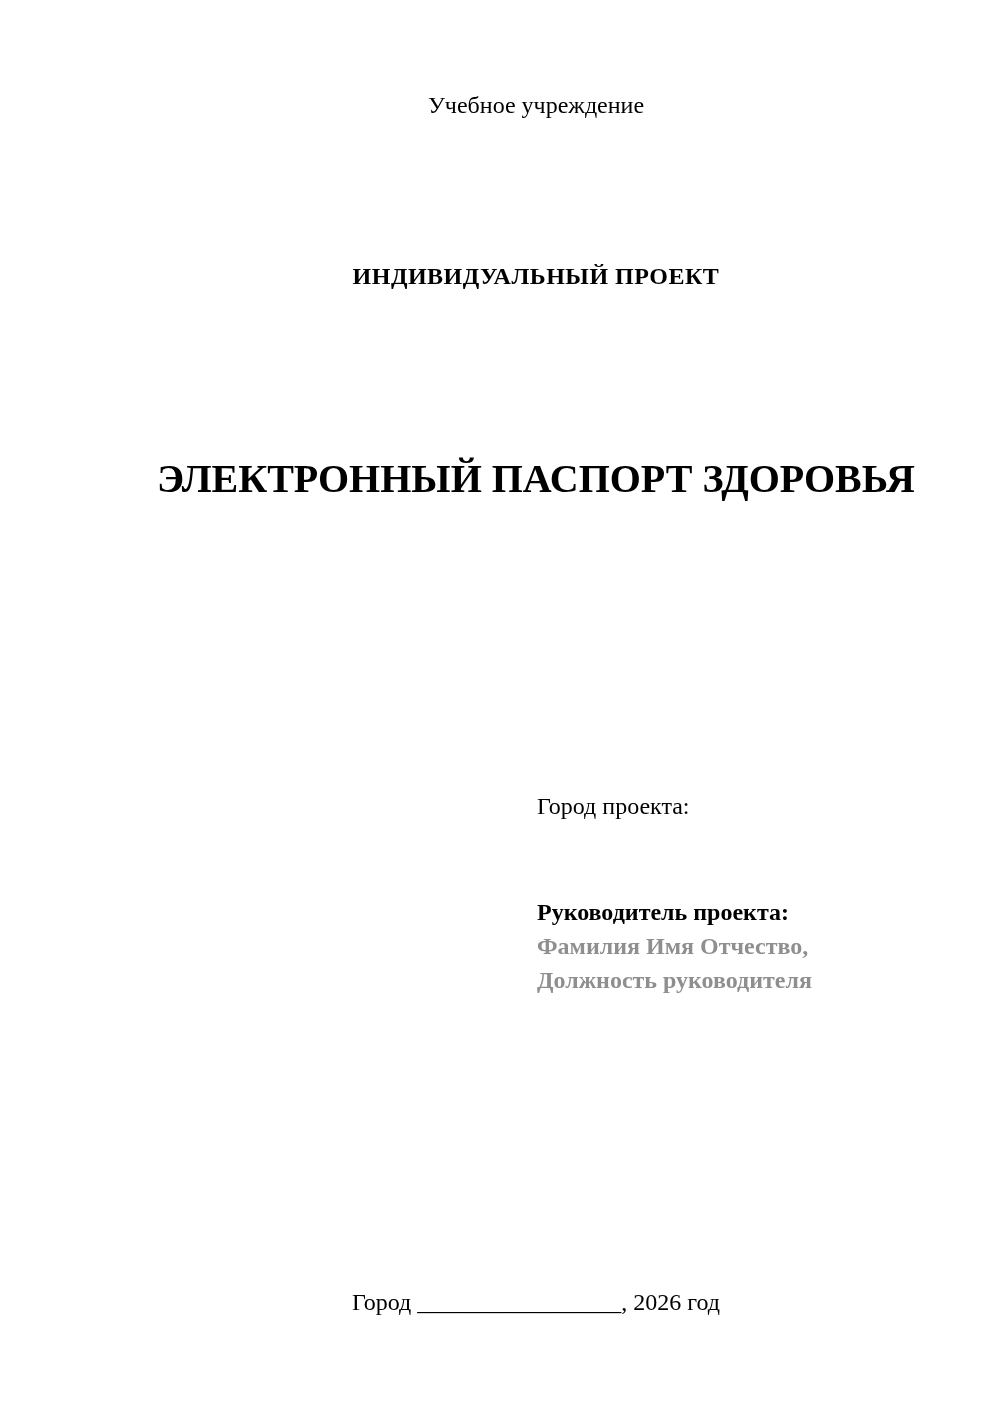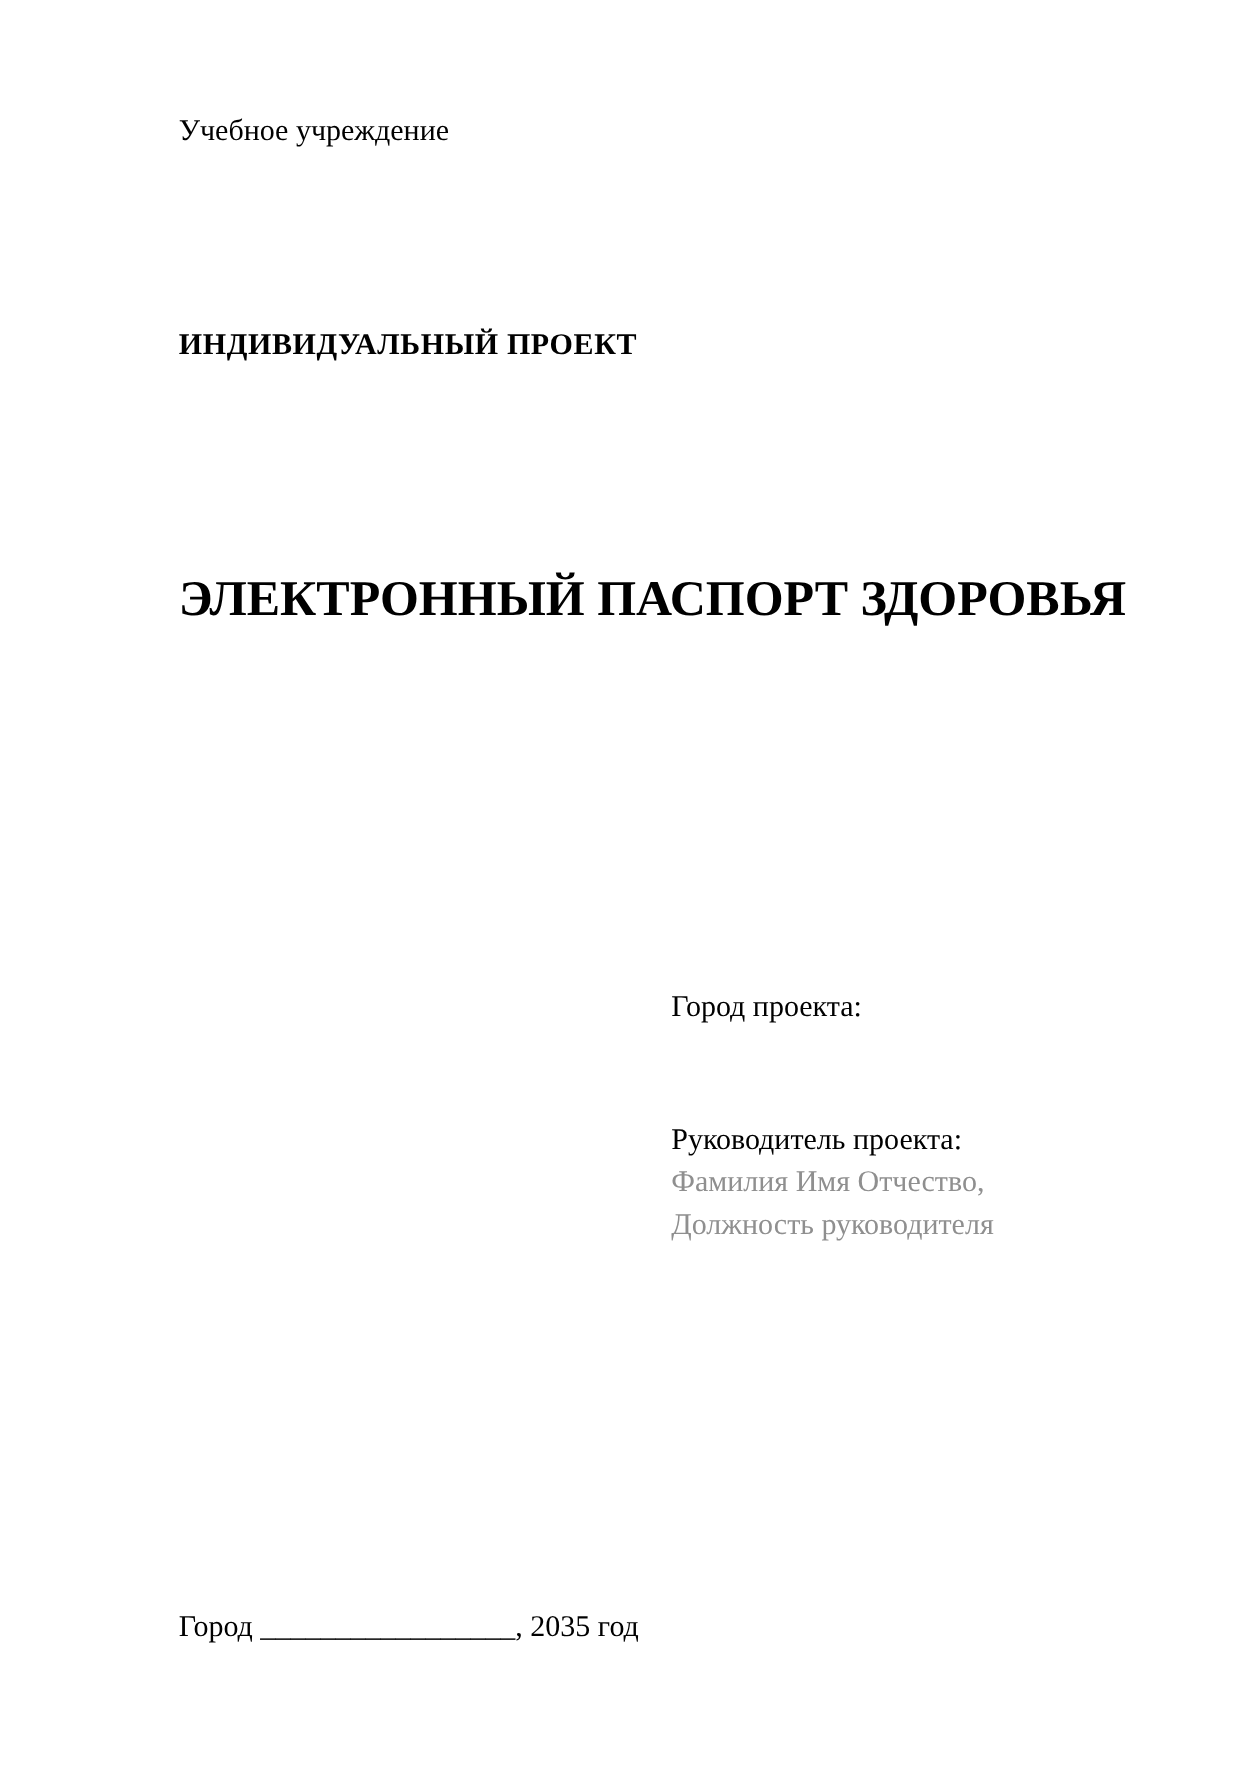--- a/index.html
+++ b/index.html
@@ -13,20 +13,21 @@
     height: 1414px;
     background: var(--page-bg, #ffffff);
     color: var(--text, #000000);
     font-family: "Liberation Serif", "DejaVu Serif", serif;
     overflow: hidden;
   }
   .center-block {
     position: absolute;
     left: 143px;
     width: 786px;
+    text-align: center;
     white-space: nowrap;
   }
   .institution {
     top: 90px;
     font-size: 24px;
     line-height: 30px;
   }
   .heading {
     top: 263px;
     font-size: 24px;
@@ -39,21 +40,21 @@
     font-weight: bold;
   }
   .credits {
     position: absolute;
     left: 537px;
     font-size: 24px;
     line-height: 34px;
     white-space: nowrap;
   }
   .author-block { top: 789px; }
-  .supervisor-block { top: 895px; }
+  .supervisor-block { top: 895px; font-weight: bold; }
   .placeholder { color: var(--placeholder, #8f8f8f); }
   .footer-line {
     top: 1289px;
     font-size: 24px;
   }
   .blank { letter-spacing: 0; font-style: italic; }
 </style>
 </head>
 <body>
 
@@ -70,16 +71,16 @@
   </div>
 
   <div class="credits supervisor-block">
     <div>Руководитель проекта:</div>
     <div class="placeholder">Фамилия Имя Отчество,</div>
     <div class="placeholder">Должность руководителя</div>
   </div>
 
   <div class="center-block footer-line">
     <span>Город</span>
-    <span class="blank">_________________</span><span>, 2035 год</span>
+    <span class="blank">_________________</span><span>, 2026 год</span>
   </div>
 
 </div>
 
 </body></html>

